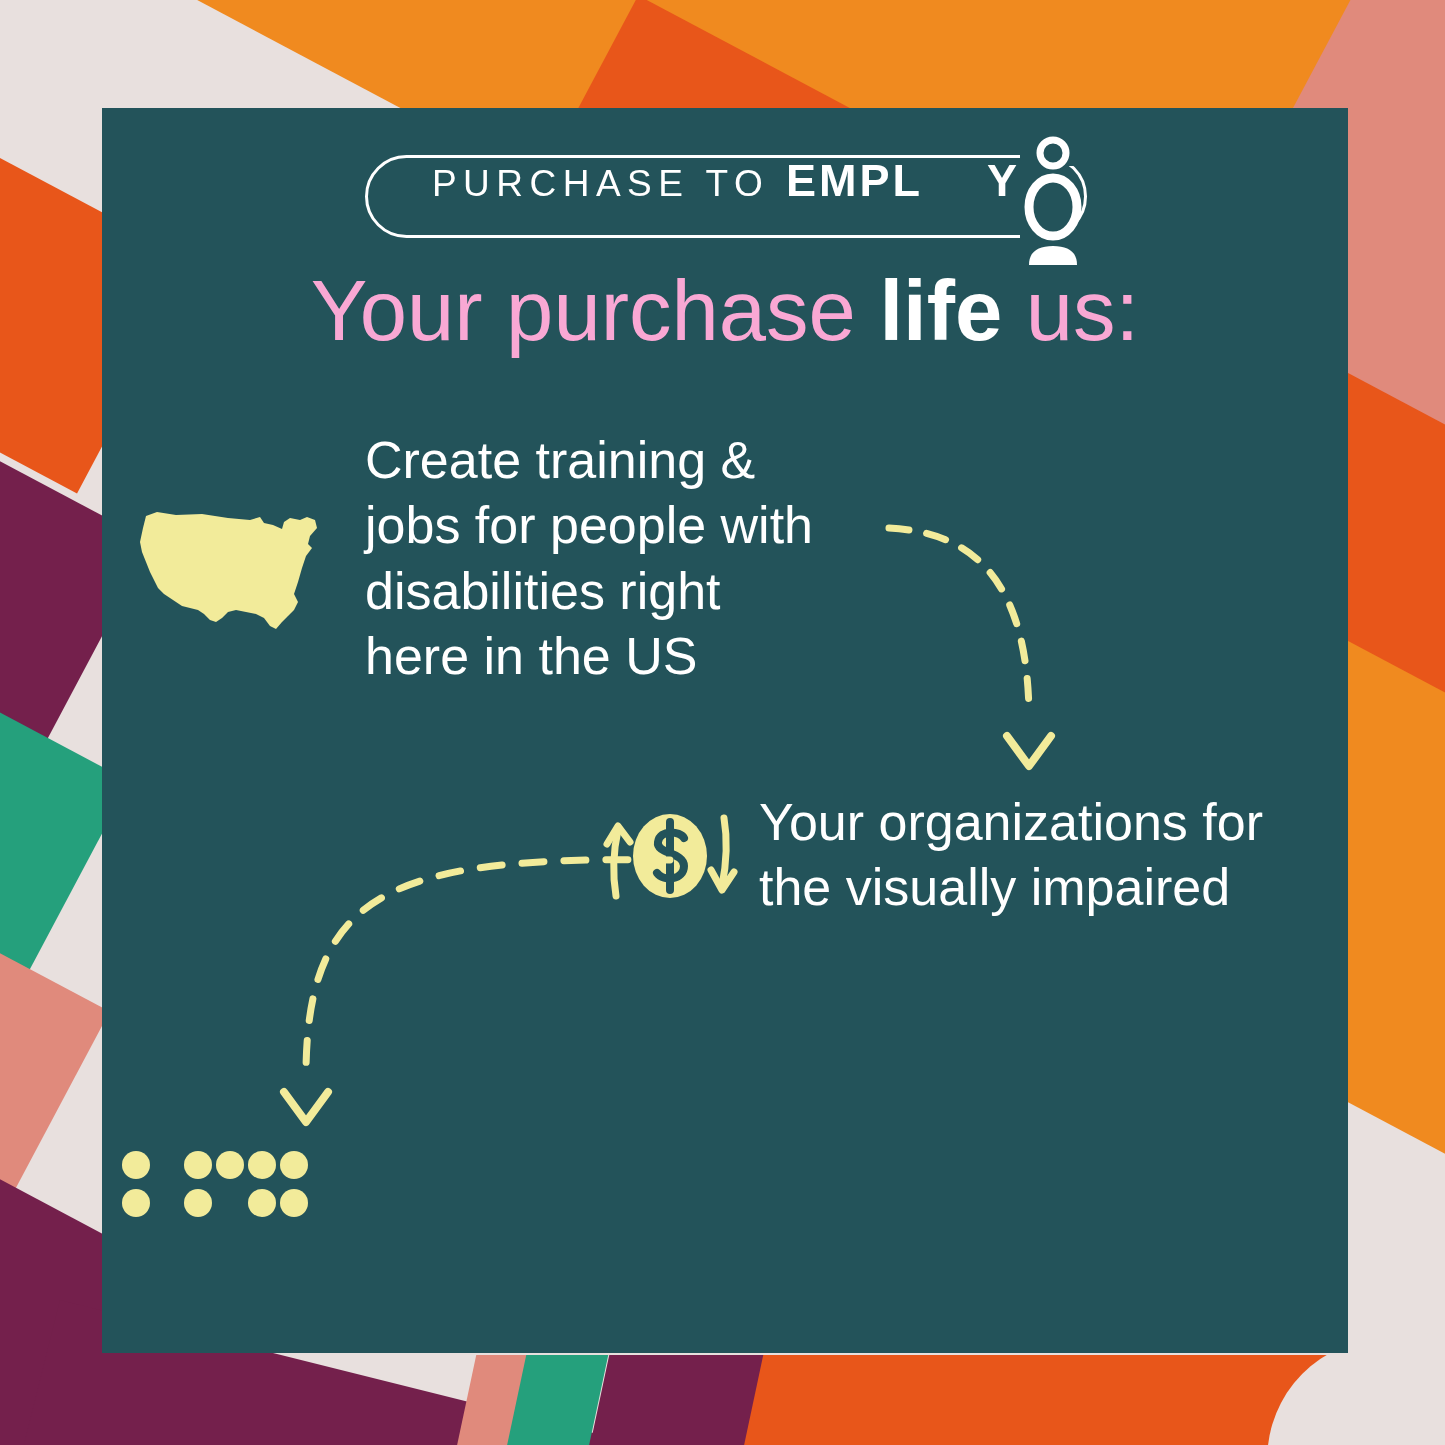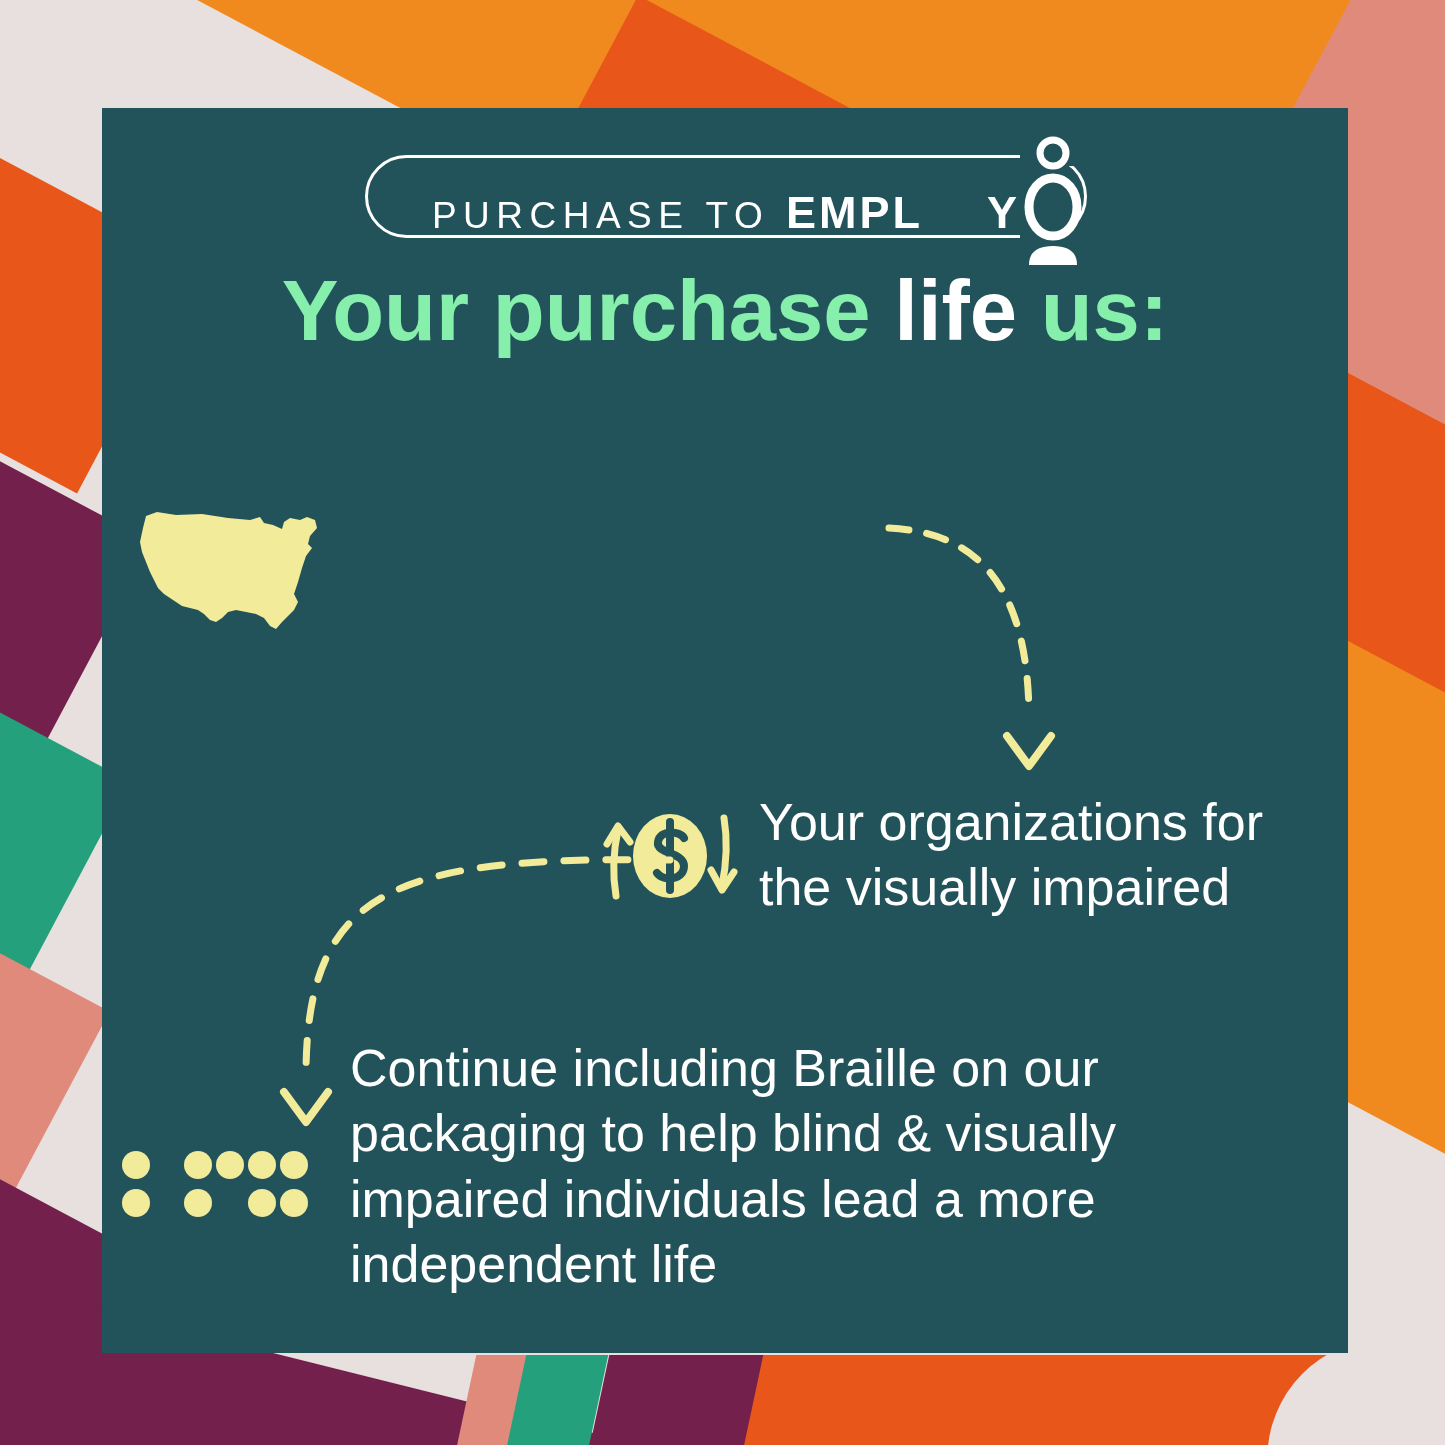--- a/index.html
+++ b/index.html
@@ -46,21 +46,21 @@
     width: 722px;
     height: 83px;
     border: 3px solid #ffffff;
     border-radius: 44px;
     box-sizing: border-box;
   }
   #badge-inner {
     position: absolute;
     inset: 0;
     display: flex;
-    align-items: flex-end;
+    align-items: flex-start;
     justify-content: center;
   }
   .badge-text {
     color: #ffffff;
     letter-spacing: 6.5px;
     font-size: 37px;
     line-height: 1;
     white-space: nowrap;
   }
   .badge-text .light { font-weight: 400; }
@@ -96,21 +96,21 @@
     position: absolute;
     left: 0;
     top: 160px;
     width: 1246px;
     text-align: center;
     font-size: 85px;
     font-weight: 400;
     line-height: 1;
     white-space: nowrap;
   }
-  #headline .hl-yellow { color: #86efac; font-weight: bold; }
+  #headline .hl-yellow { color: #f9a8d4; }
   #headline .hl-white  { color: #ffffff; font-weight: 700; }
 
   .row-text {
     color: #ffffff;
     font-size: 52px;
     line-height: 1.255;
     white-space: pre-line;
   }
 
   #map-icon  { position: absolute; left: 30px;  top: 390px; width: 205px; height: 140px; }
@@ -186,20 +186,24 @@
     <div id="headline"><span class="hl-yellow">Your purchase </span><span class="hl-white">life</span><span class="hl-yellow"> us:</span></div>
 
     <svg id="map-icon" viewBox="0 0 205 140">
       <path fill="#f2eb9a" d="M11 30 L14 18 L25 14 L44 17 L70 16 L96 20 L118 22 L128 19
         L132 25 L141 27 L150 31 L152 24 L158 20 L168 22 L175 19 L183 22 L185 30 L178 38
         L176 46 L180 50 L174 58 L170 70 L166 84 L162 96 L166 104 L162 112 L156 118 L150 124
         L144 131 L138 128 L132 120 L124 116 L114 114 L104 112 L96 114 L90 120 L84 124 L78 122
         L72 116 L66 112 L58 110 L50 108 L44 104 L38 100 L32 96 L26 90 L22 82 L18 74 L14 64
         L10 54 L8 44 Z"></path>
     </svg>
+    <div id="r1-text" class="row-text">Create training &amp;
+jobs for people with
+disabilities right
+here in the US</div>
 
     <svg id="arrow1" viewBox="0 0 220 290">
       <path d="M12 30 C90 34 150 75 152 215" fill="none" stroke="#f2eb9a" stroke-width="7" stroke-dasharray="20 18" stroke-linecap="round"></path>
       <path d="M130 238 L152 268 L174 238" fill="none" stroke="#f2eb9a" stroke-width="8" stroke-linecap="round" stroke-linejoin="round"></path>
     </svg>
 
     <svg id="coin-icon" viewBox="0 0 152 112">
 
       <path d="M22 96 C18 72 20 48 24 30" fill="none" stroke="#f2eb9a" stroke-width="7" stroke-linecap="round"></path>
       <path d="M13 44 L24 26 L36 42" fill="none" stroke="#f2eb9a" stroke-width="7" stroke-linecap="round" stroke-linejoin="round"></path>
@@ -227,19 +231,15 @@
 
       <circle cx="78" cy="22" r="14" fill="#f2eb9a"></circle>
       <circle cx="110" cy="22" r="14" fill="#f2eb9a"></circle>
       <circle cx="142" cy="22" r="14" fill="#f2eb9a"></circle>
       <circle cx="174" cy="22" r="14" fill="#f2eb9a"></circle>
 
       <circle cx="78" cy="60" r="14" fill="#f2eb9a"></circle>
       <circle cx="142" cy="60" r="14" fill="#f2eb9a"></circle>
       <circle cx="174" cy="60" r="14" fill="#f2eb9a"></circle>
     </svg>
-    <div id="r3-text" class="row-text">Continue including Braille on our
-packaging to help blind &amp; visually
-impaired individuals lead a more
-independent life</div>
 
   </div>
 </div>
 
 </body></html>

